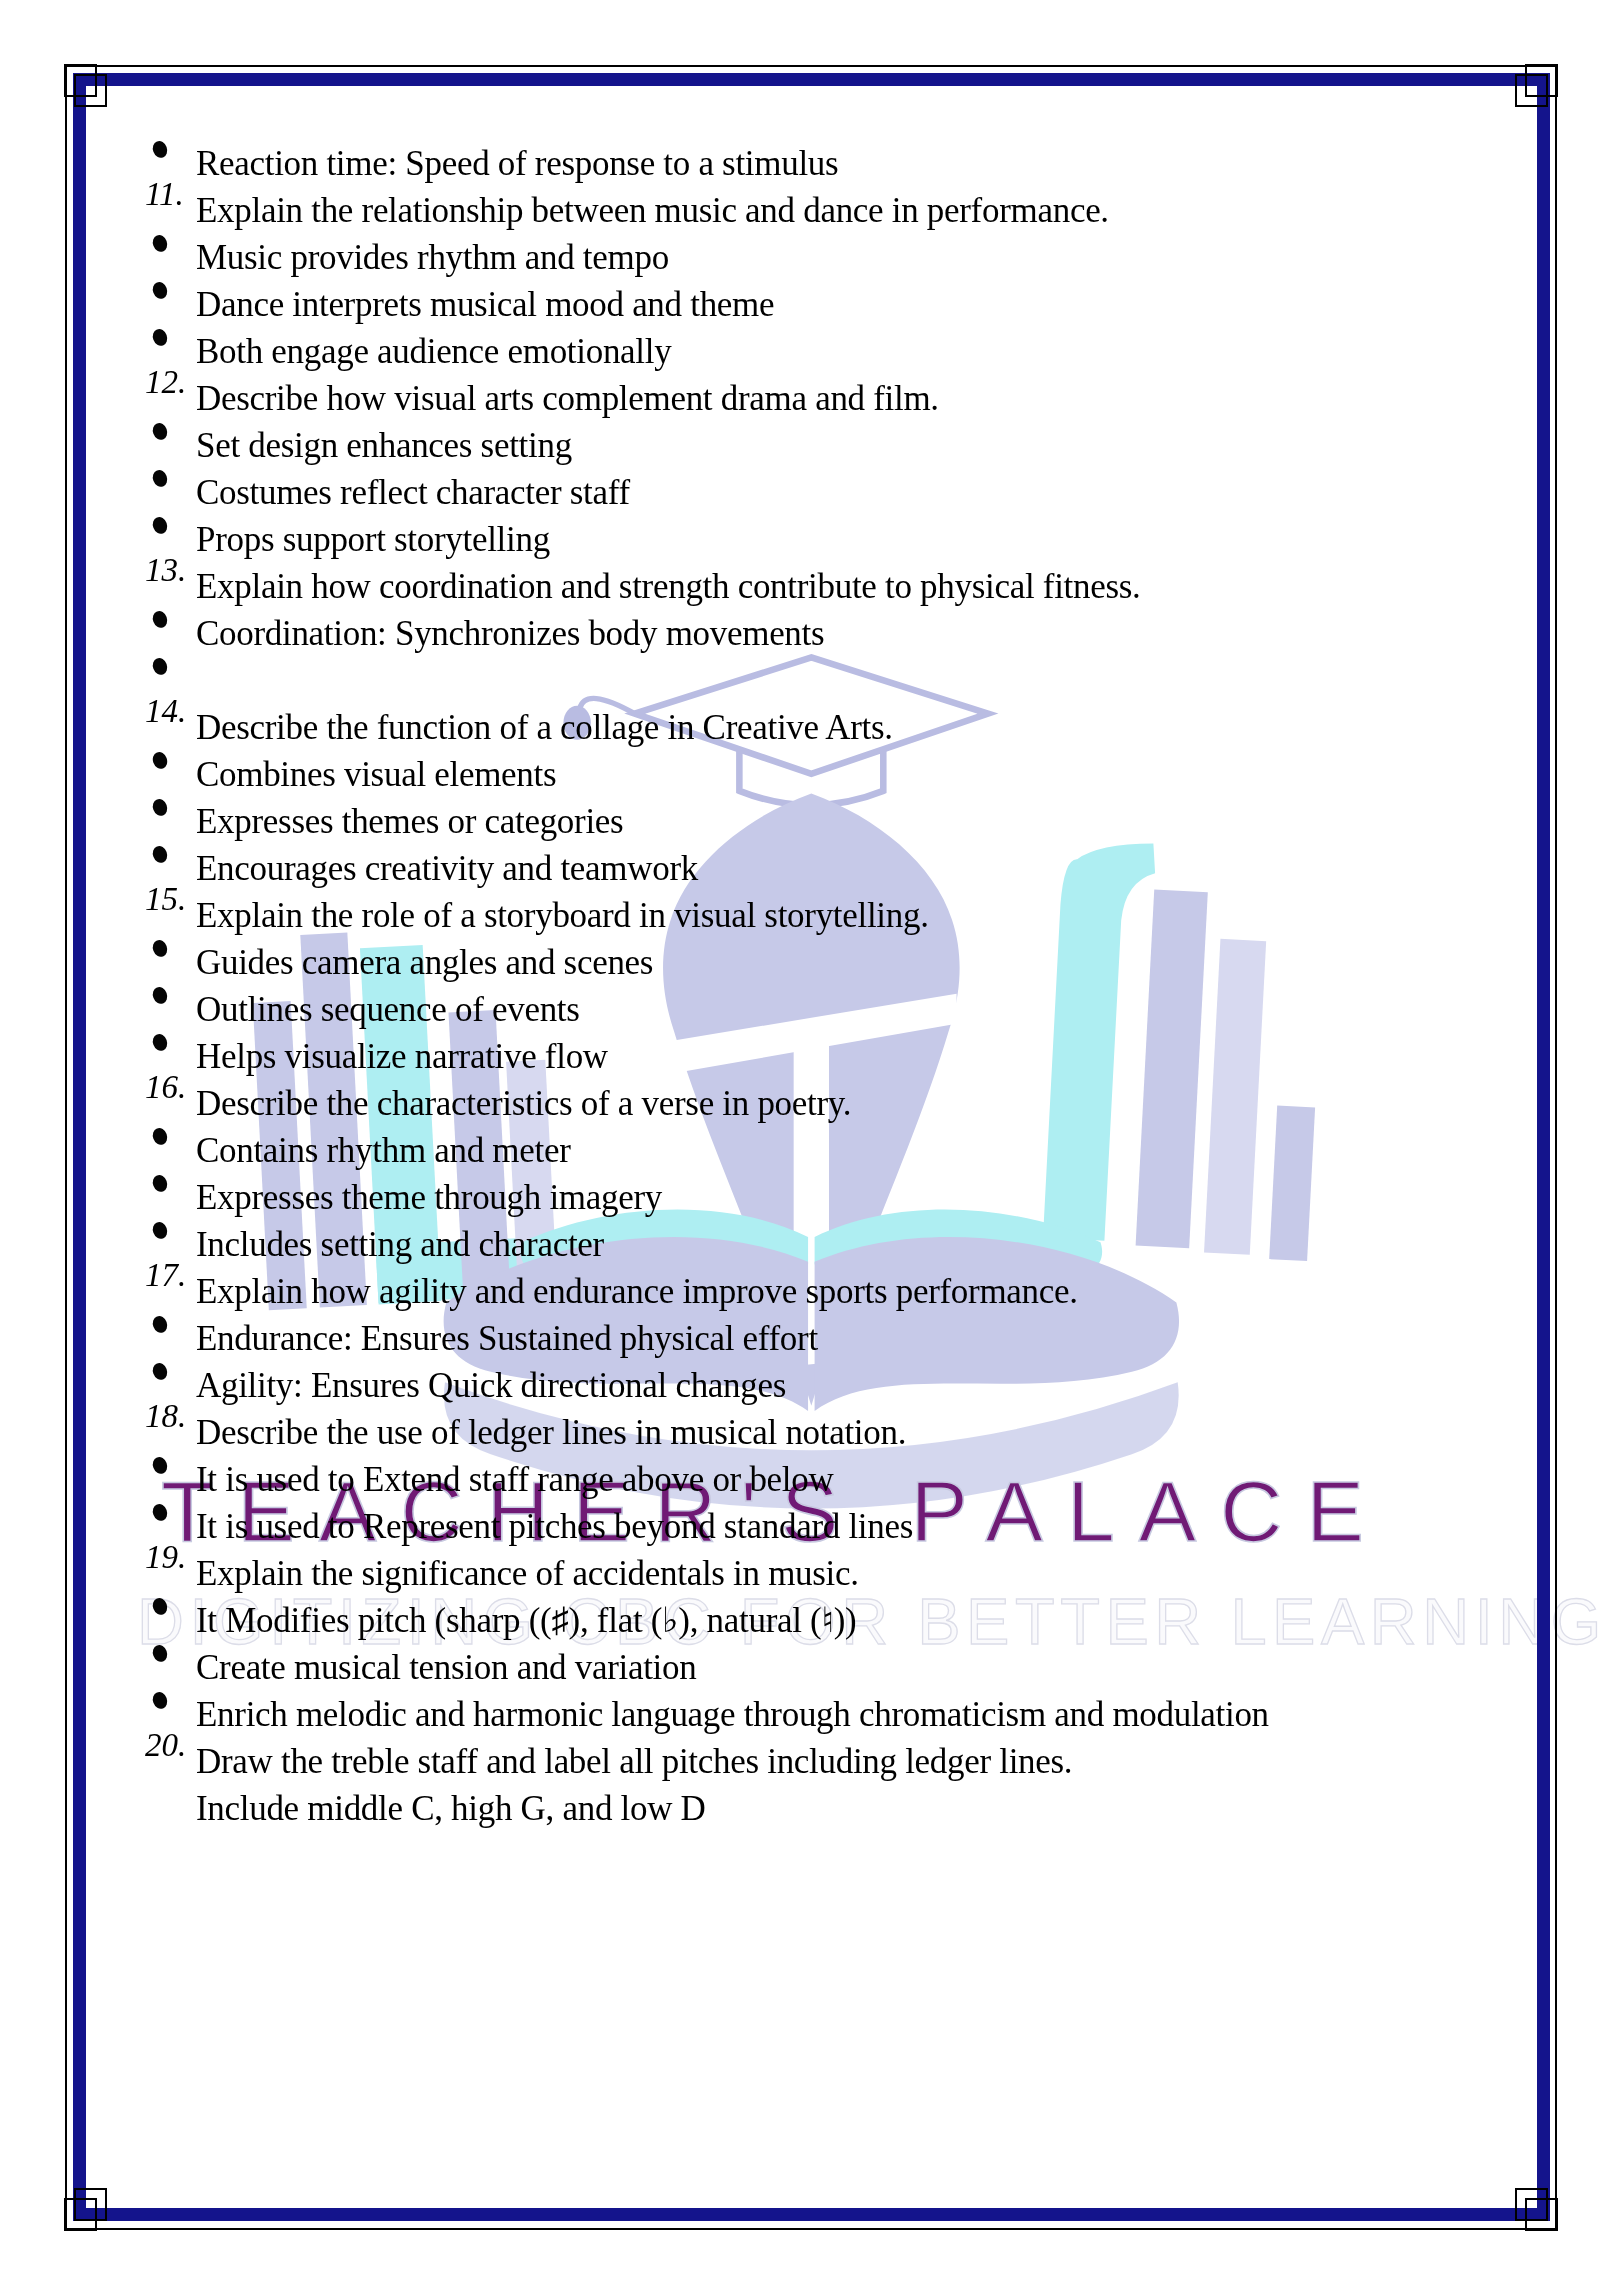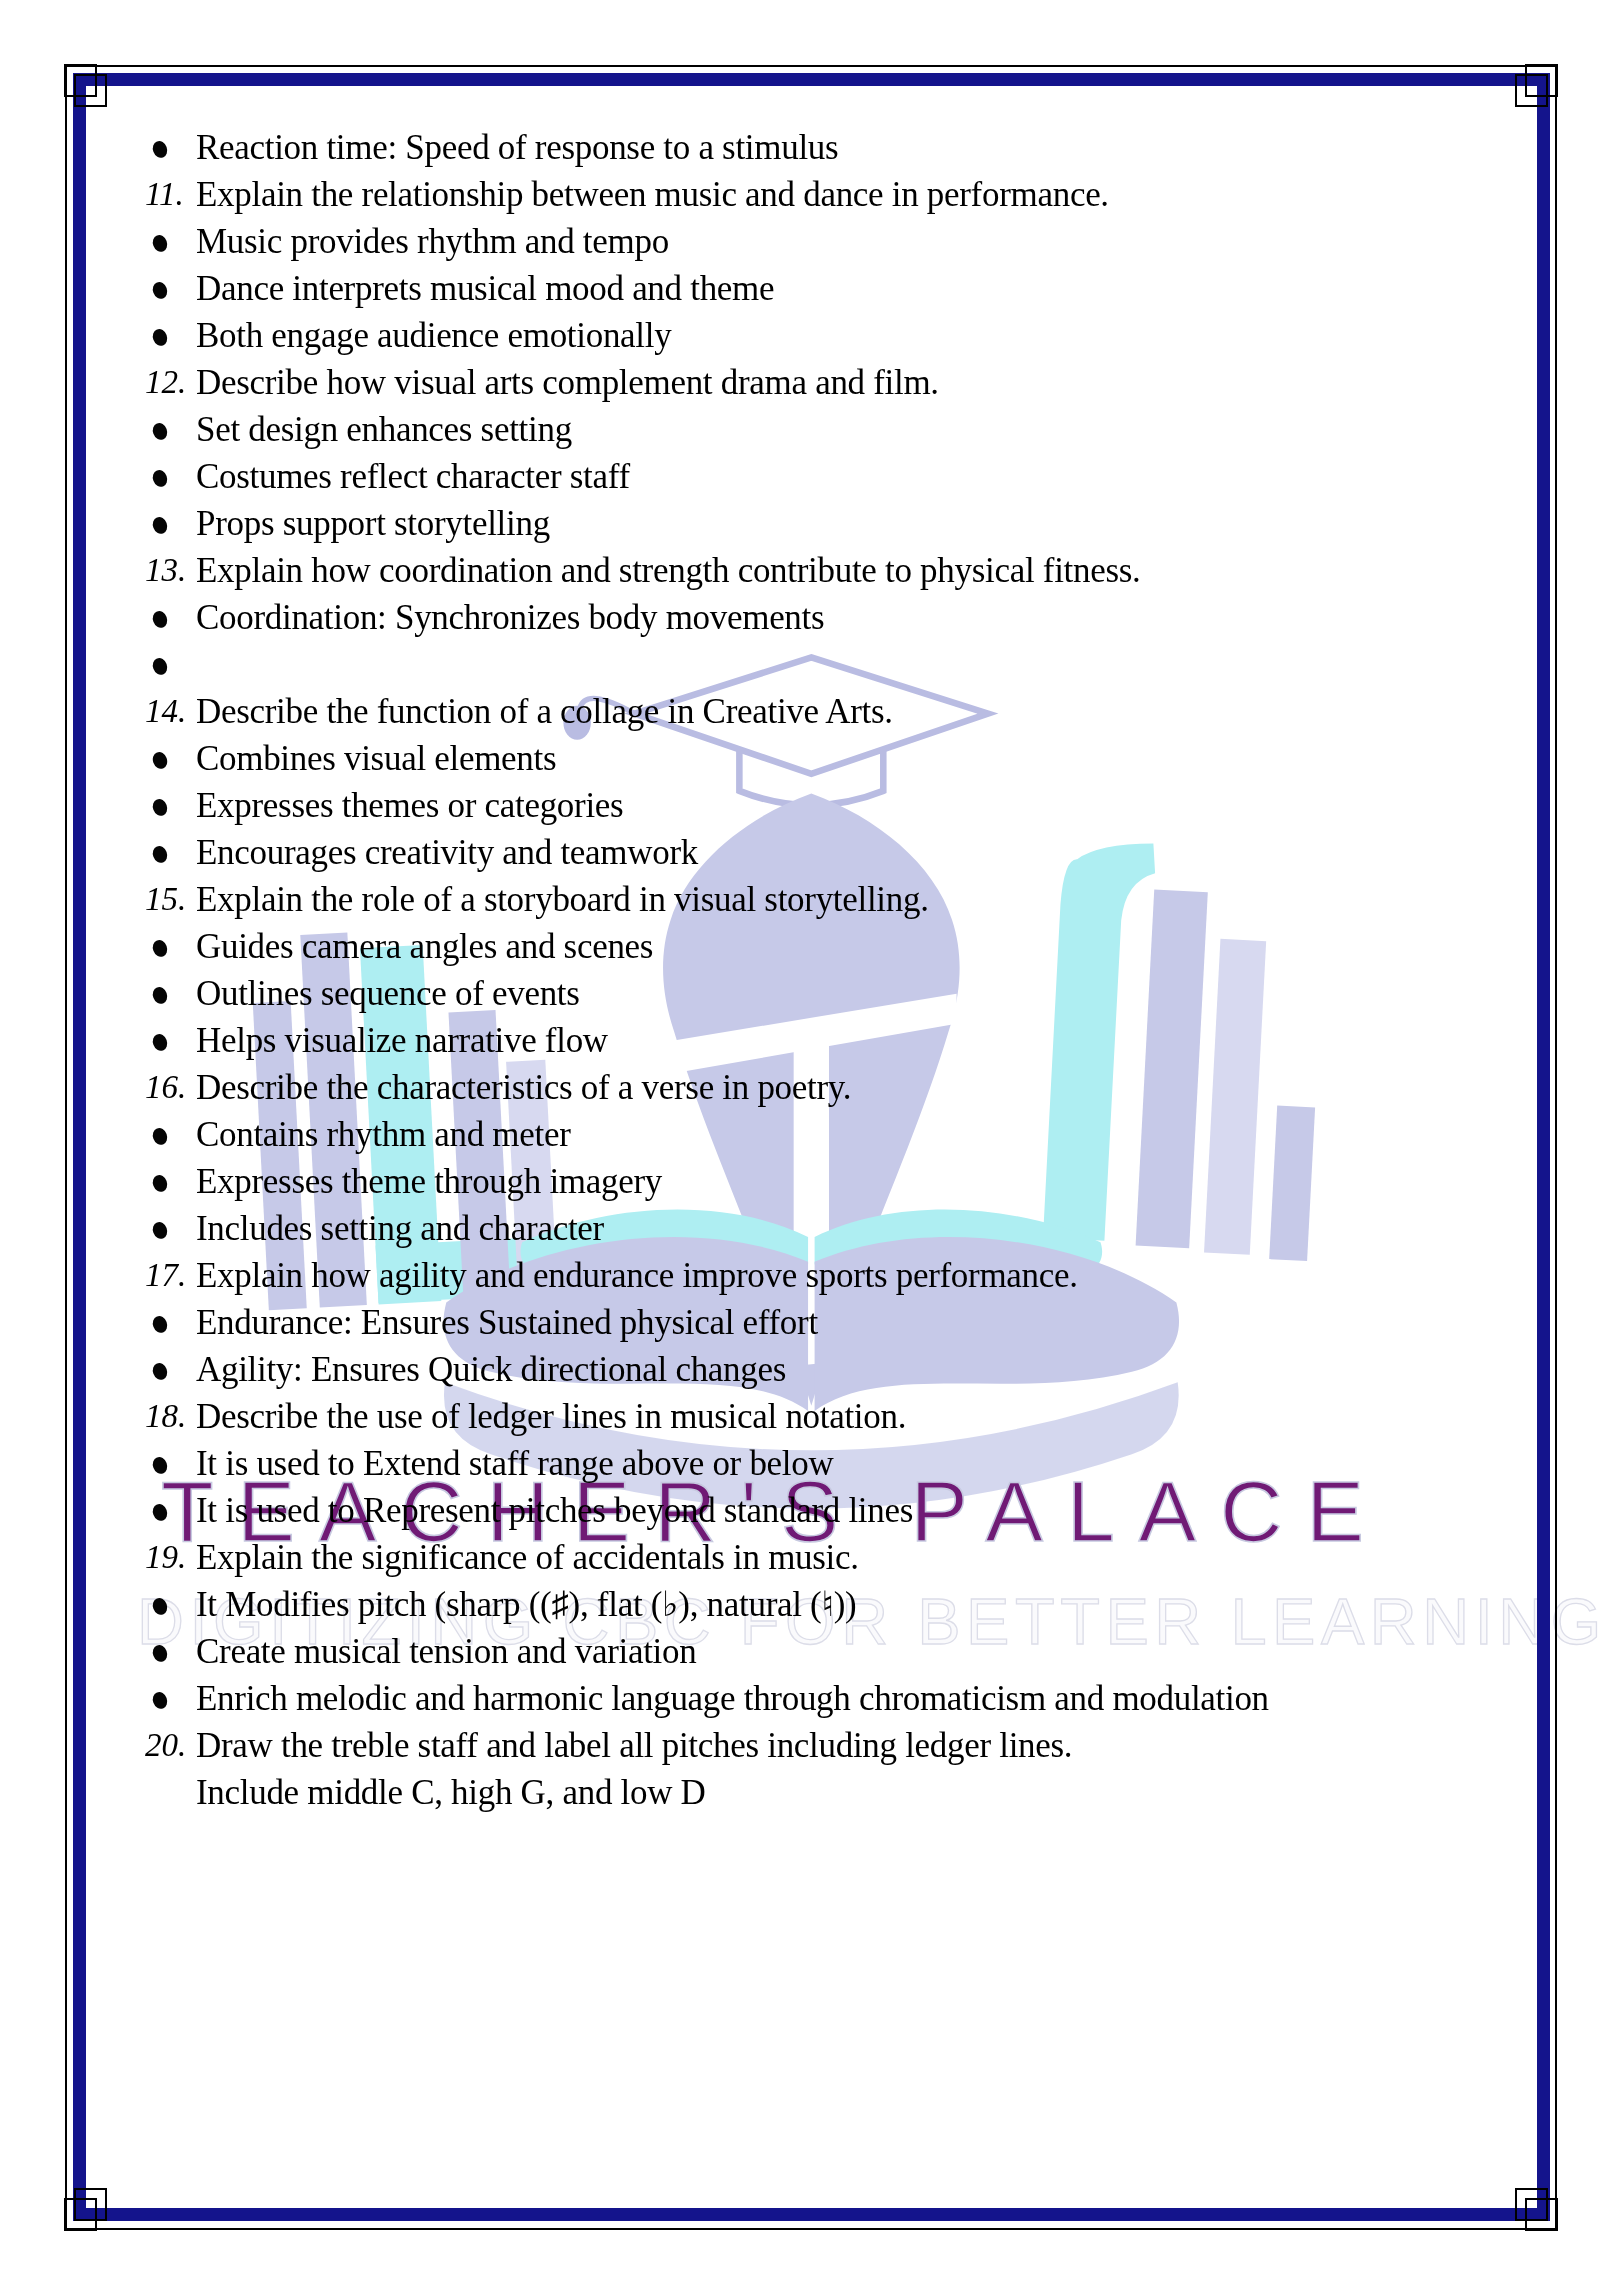--- a/index.html
+++ b/index.html
@@ -21,21 +21,21 @@
             color:#701a75;-webkit-text-stroke:1.6px var(--wm1,#c7c9e0);}
   .wm-line2{left:137px;top:1584px;font-size:65px;letter-spacing:0.085em;
             color:#fafafc;-webkit-text-stroke:1.3px var(--wm2,#dcdde8);}
 
   
   .content{position:absolute;left:145px;top:124px;width:1361px;z-index:3;}
   .row{display:flex;height:47px;align-items:baseline;white-space:nowrap;}
   .marker{flex:0 0 51px;position:relative;align-self:stretch;text-align:center;}
   .num{font-style:italic;font-size:33px;color:#000;position:absolute;left:0;top:5.2px;}
   .dot{position:absolute;left:7.9px;top:17px;width:13.7px;height:17px;background:#050505;border-radius:50%;transform:rotate(-20deg);}
-  .txt{font-size:35px;color:#000;letter-spacing:-0.3px;line-height:47px;}
+  .txt{font-size:35px;color:#000;letter-spacing:-0.3px;line-height:47px;margin-top:16px;}
 </style>
 </head>
 <body>
 
 <div class="wm-logo">
   <svg width="1243" height="864" viewBox="0 0 1900 1320" xmlns="http://www.w3.org/2000/svg">
 
     <g transform="rotate(-3 300 800)">
       <rect x="70" y="530" width="58" height="470" fill="#c6c9e8"></rect>
       <rect x="148" y="430" width="72" height="570" fill="#c6c9e8"></rect>

